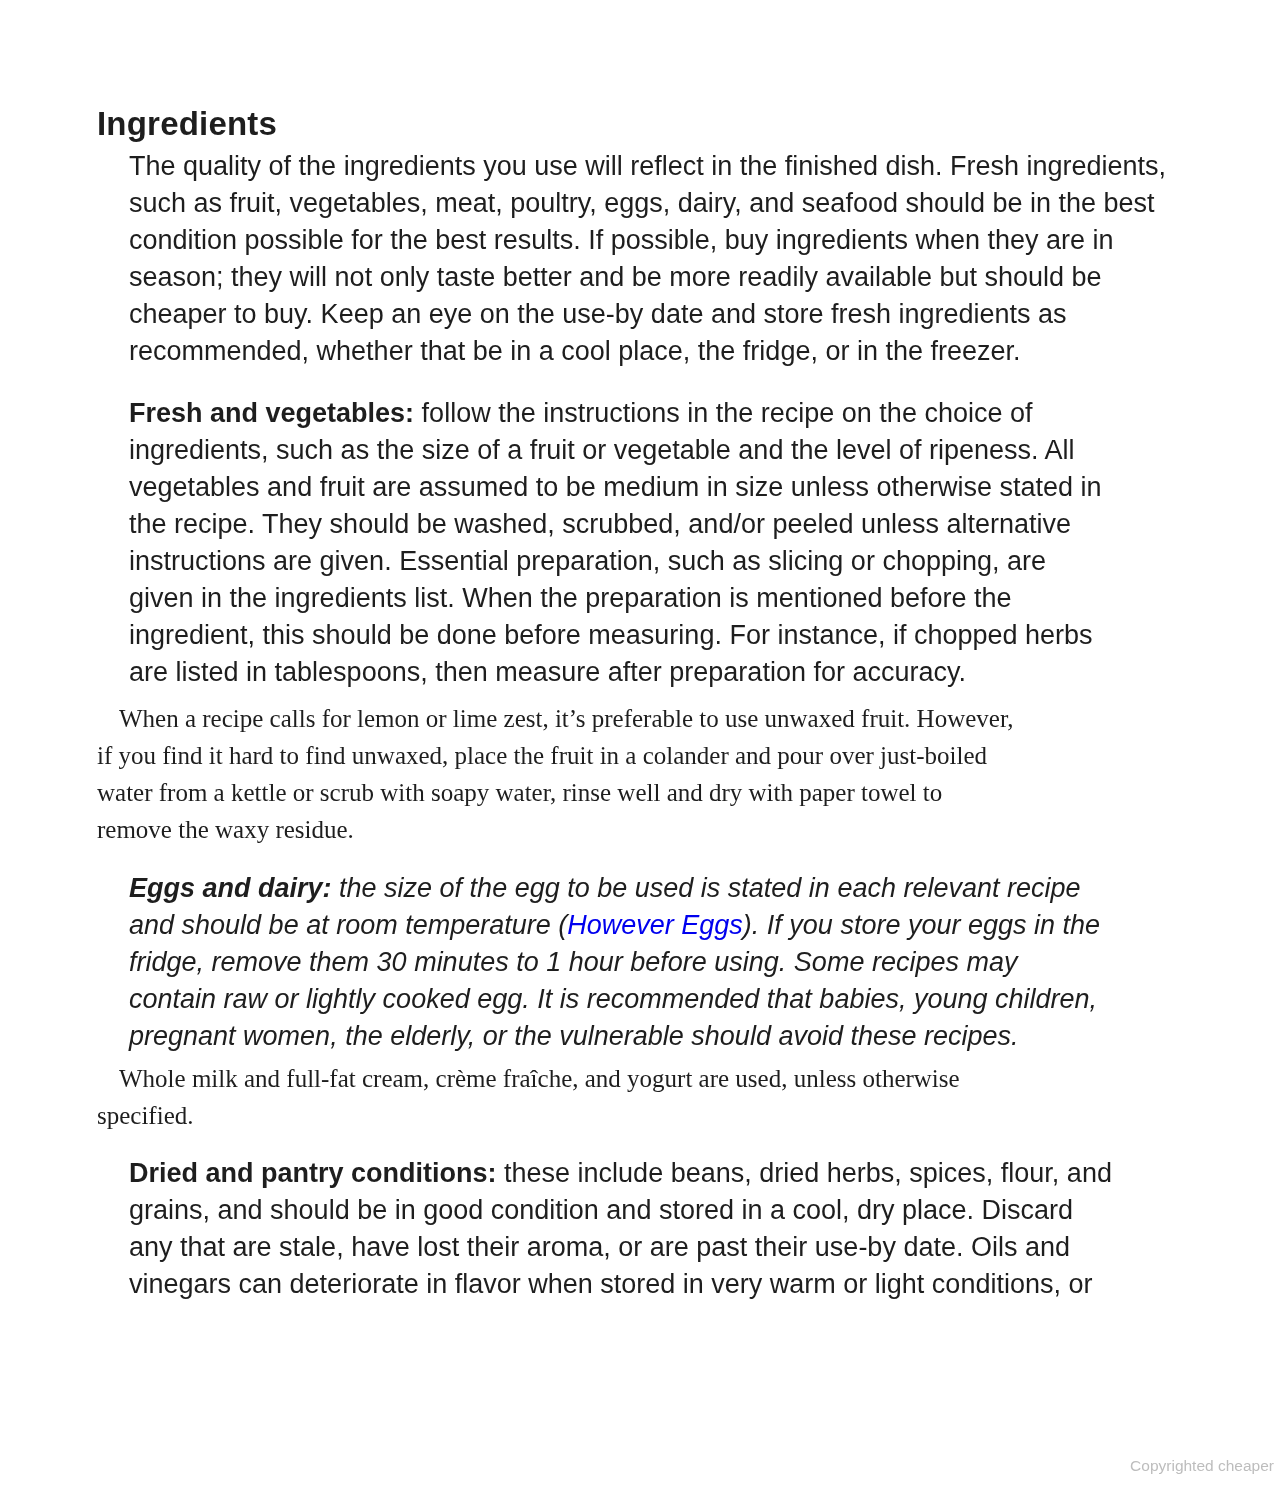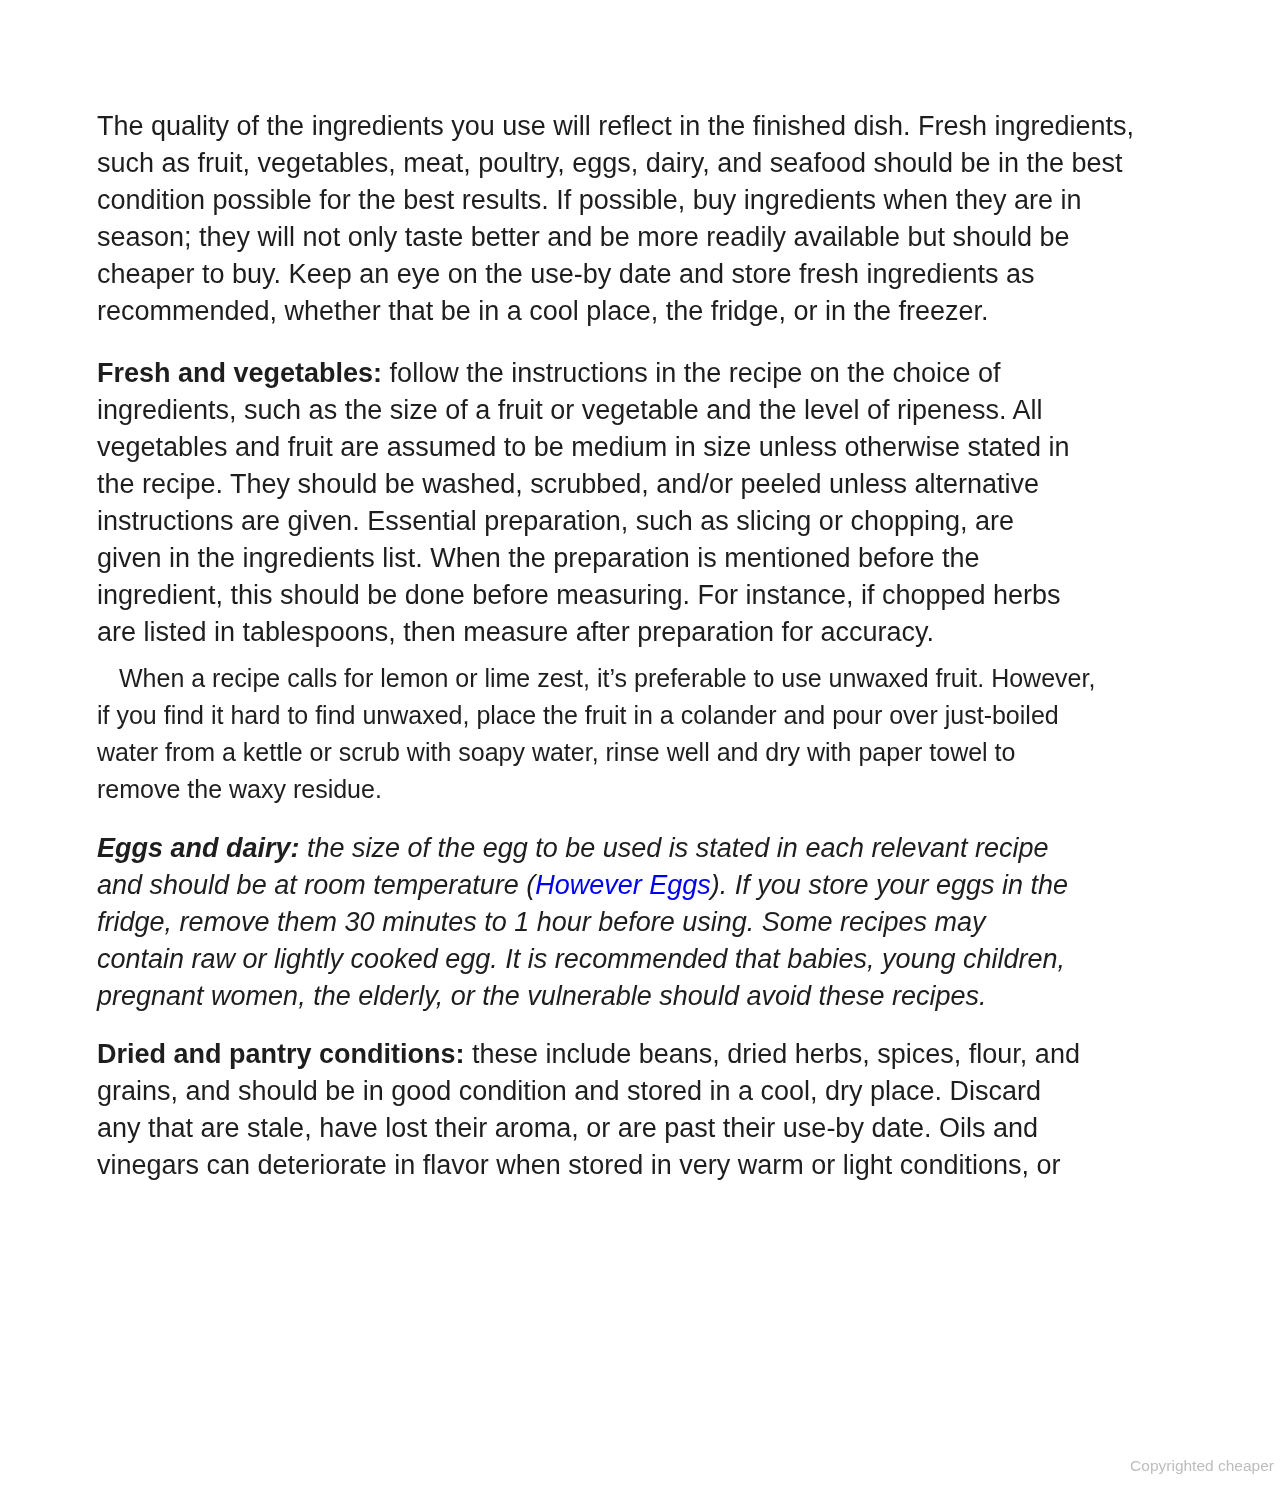--- a/index.html
+++ b/index.html
@@ -29,25 +29,27 @@
     font-weight: 700;
     letter-spacing: 0.2px;
   }
   p {
     margin: 0;
     white-space: pre-line;
   }
   p.body {
     font-size: 27px;
     line-height: 37px;
+    margin-left: 32px;
   }
   p.note {
     font-size: 25px;
     line-height: 37px;
     text-indent: 22px;
+    font-family: Liberation Serif, serif;
   }
   .mt-intro   { margin-top: 4px; }
   .mt-fruit   { margin-top: 25px; }
   .mt-zest    { margin-top: 9px; }
   .mt-eggs    { margin-top: 22px; font-style: italic; }
   .mt-milk    { margin-top: 5px; }
   .mt-dried   { margin-top: 21px; }
   b.lead { font-weight: 700; }
   a.link {
     color: var(--link, #0000ee);
@@ -62,20 +64,21 @@
     line-height: 20px;
     color: var(--watermark, #bdbdbd);
   }
 </style>
 </head>
 <body>
 
 <div class="page">
   <main class="content">
 
+    <h1 class="title">Ingredients</h1>
 
     <p class="body mt-intro"><span>The quality of the ingredients you use will reflect in the finished dish. Fresh ingredients,
 such as fruit, vegetables, meat, poultry, eggs, dairy, and seafood should be in the best
 condition possible for the best results. If possible, buy ingredients when they are in
 season; they will not only taste better and be more readily available but should be
 cheaper to buy. Keep an eye on the use-by date and store fresh ingredients as
 recommended, whether that be in a cool place, the fridge, or in the freezer.</span></p>
 
     <p class="body mt-fruit"><b class="lead">Fresh and vegetables:</b><span> follow the instructions in the recipe on the choice of
 ingredients, such as the size of a fruit or vegetable and the level of ripeness. All
@@ -90,20 +93,22 @@
 if you find it hard to find unwaxed, place the fruit in a colander and pour over just-boiled
 water from a kettle or scrub with soapy water, rinse well and dry with paper towel to
 remove the waxy residue.</span></p>
 
     <p class="body mt-eggs"><b class="lead">Eggs and dairy:</b><span> the size of the egg to be used is stated in each relevant recipe
 and should be at room temperature (</span><a class="link">However Eggs</a><span>). If you store your eggs in the
 fridge, remove them 30 minutes to 1 hour before using. Some recipes may
 contain raw or lightly cooked egg. It is recommended that babies, young children,
 pregnant women, the elderly, or the vulnerable should avoid these recipes.</span></p>
 
+    <p class="note mt-milk"><span>Whole milk and full-fat cream, crème fraîche, and yogurt are used, unless otherwise
+specified.</span></p>
 
     <p class="body mt-dried"><b class="lead">Dried and pantry conditions:</b><span> these include beans, dried herbs, spices, flour, and
 grains, and should be in good condition and stored in a cool, dry place. Discard
 any that are stale, have lost their aroma, or are past their use-by date. Oils and
 vinegars can deteriorate in flavor when stored in very warm or light conditions, or</span></p>
 
   </main>
 
   <div class="copyright">Copyrighted cheaper</div>
 </div>

